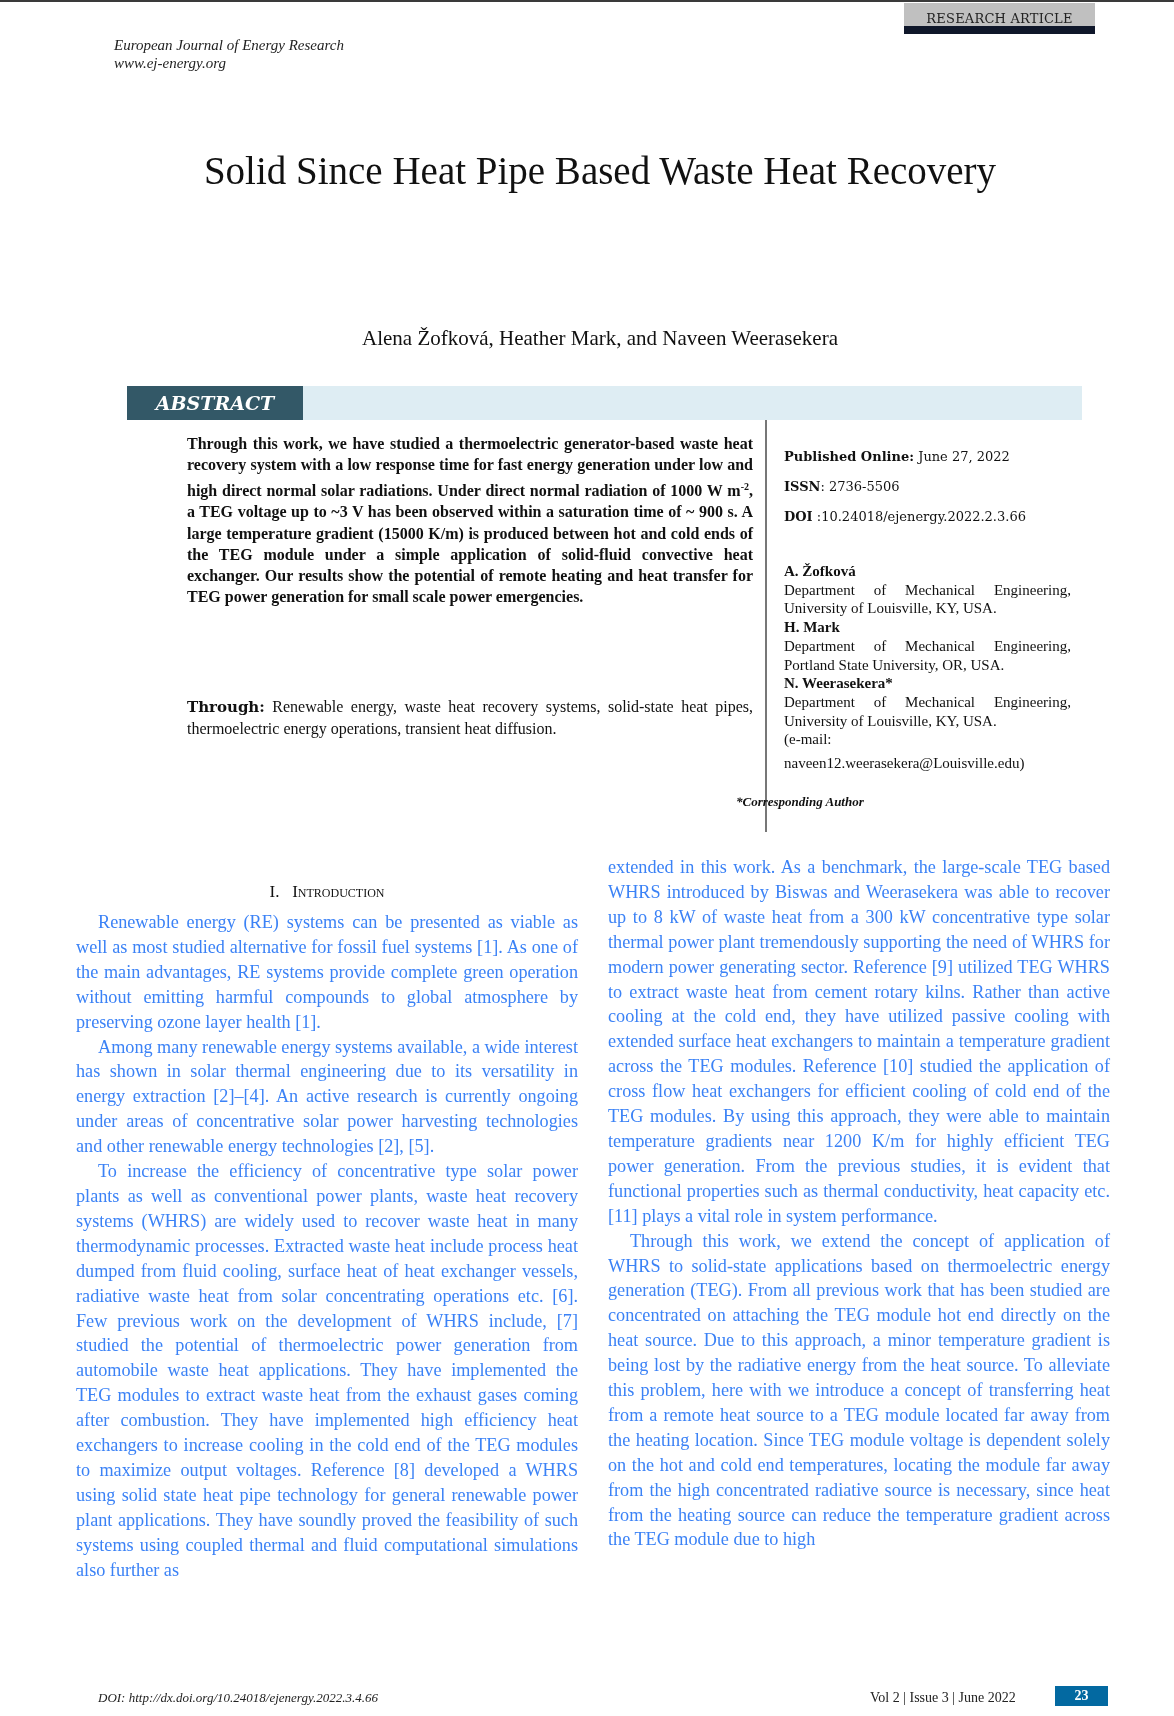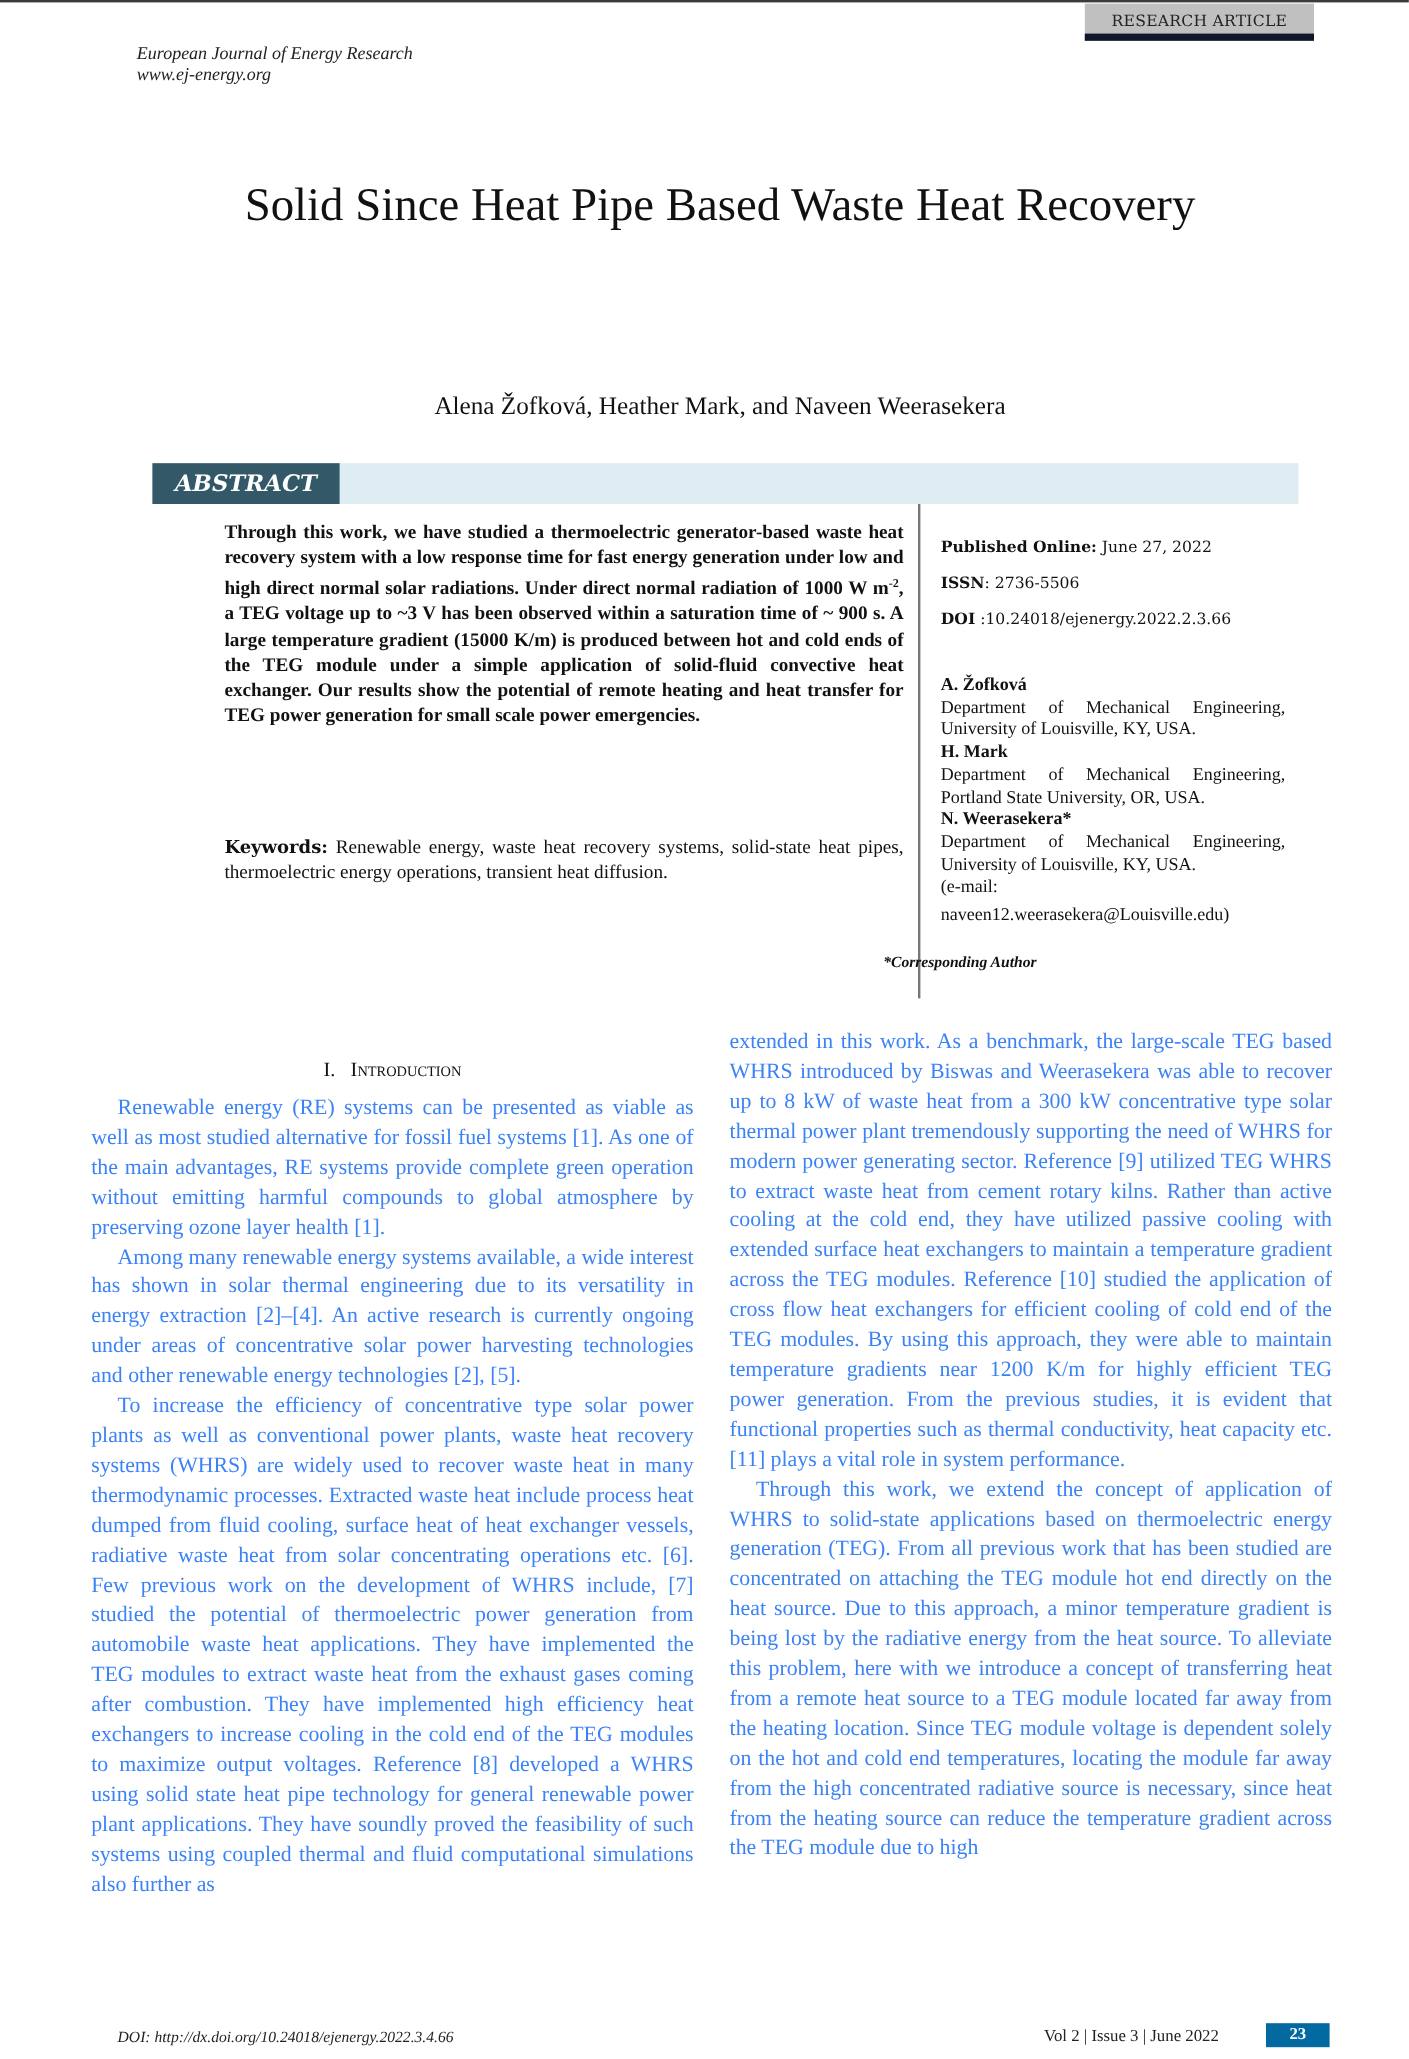--- a/index.html
+++ b/index.html
@@ -1,24 +1,24 @@
 <!DOCTYPE html>
 <html><head>
 <meta charset="utf-8">
 <style>
   html, body { margin: 0; padding: 0; background: #ffffff; }
   body { width: 1174px; height: 1716px; position: relative; overflow: hidden; color: #111; }
   .top-border { position: absolute; left: 0; top: 0; width: 1174px; height: 2px; background: #3a3a3a; }
-  .tag { position: absolute; left: 904px; top: 3px; width: 191px; height: 31px; background: #c0c0c0; border-bottom: 6px solid #0f172a; box-sizing: border-box;
+  .tag { position: absolute; left: 904px; top: 3px; width: 191px; height: 31px; background: #c0c0c0; border-bottom: 8px solid #0f172a; box-sizing: border-box;
          font-family: "DejaVu Serif", serif; font-size: 13px; letter-spacing: 0.2px; text-align: center; line-height: 31px; color: #222; }
   .journal { position: absolute; left: 86px; top: 36px; font-family: "Liberation Serif", serif; font-style: italic; font-size: 15px; line-height: 18px; color: #222; margin-left: 28px; }
   .title { position: absolute; left: 100px; top: 150px; width: 1000px; text-align: center; font-family: "Liberation Serif", serif; font-size: 39px; line-height: 41px; color: #111; }
   .authors { position: absolute; left: 100px; top: 326px; width: 1000px; text-align: center; font-family: "Liberation Serif", serif; font-size: 21px; color: #111; }
   .abs-bar { position: absolute; left: 127px; top: 386px; width: 955px; height: 34px; background: #deedf3; }
-  .abs-label { position: absolute; left: 127px; top: 386px; width: 156px; height: 34px; background: #335867; color: #fff;
+  .abs-label { position: absolute; left: 127px; top: 386px; width: 176px; height: 34px; background: #335867; color: #fff;
                font-family: "DejaVu Serif", serif; font-weight: bold; font-style: italic; font-size: 19px; line-height: 34px; text-align: center; }
   .abs-text { position: absolute; left: 187px; top: 433px; width: 566px; font-family: "Liberation Serif", serif; font-weight: bold; font-size: 16px; line-height: 21.3px; text-align: justify; color: #111; }
   .keywords { position: absolute; left: 187px; top: 696px; width: 566px; font-family: "Liberation Serif", serif; font-size: 16px; line-height: 21px; text-align: justify; color: #111; }
   .keywords .kw-label { font-family: "DejaVu Serif", serif; font-weight: bold; font-size: 15px; }
   .vdivider { position: absolute; left: 765px; top: 420px; width: 2px; height: 412px; background: #777; }
   .meta { position: absolute; left: 784px; width: 300px; font-family: "DejaVu Serif", serif; font-size: 13px; color: #111; }
   .meta b { font-weight: bold; }
   .aff { position: absolute; left: 784px; top: 562px; width: 287px; font-family: "Liberation Serif", serif; font-size: 15px; line-height: 18.7px; color: #111; }
   .aff .name { font-weight: bold; }
   .aff .dept { text-align: justify; text-align-last: justify; }
@@ -50,21 +50,21 @@
   <div>Solid Since Heat Pipe Based Waste Heat Recovery</div>
 </div>
 
 <div class="authors">Alena Žofková, Heather Mark, and Naveen Weerasekera</div>
 
 <div class="abs-bar"></div>
 <div class="abs-label">ABSTRACT</div>
 
 <div class="abs-text"><span>Through this work, we have studied a thermoelectric generator-based waste heat recovery system with a low response time for fast energy generation under low and high direct normal solar radiations. Under direct normal radiation of 1000 W m</span><sup style="font-size:10px;">-2</sup><span>, a TEG voltage up to ~3 V has been observed within a saturation time of ~ 900 s. A large temperature gradient (15000 K/m) is produced between hot and cold ends of the TEG module under a simple application of solid-fluid convective heat exchanger. Our results show the potential of remote heating and heat transfer for TEG power generation for small scale power emergencies.</span></div>
 
-<div class="keywords"><span class="kw-label">Keywords:</span><span> Renewable energy, waste heat recovery systems, solid-state heat pipes, thermoelectric energy operations, transient heat diffusion.</span></div>
+<div class="keywords"><span class="kw-label">Through:</span><span> Renewable energy, waste heat recovery systems, solid-state heat pipes, thermoelectric energy operations, transient heat diffusion.</span></div>
 
 <div class="vdivider"></div>
 
 <div class="meta" style="top:449px;"><b>Published Online:</b><span> June 27, 2022</span></div>
 <div class="meta" style="top:479px;"><b>ISSN</b><span>: 2736-5506</span></div>
 <div class="meta" style="top:509px;"><b>DOI</b><span> :10.24018/ejenergy.2022.2.3.66</span></div>
 
 <div class="aff">
   <div>
     <div class="name">A. Žofková</div>

